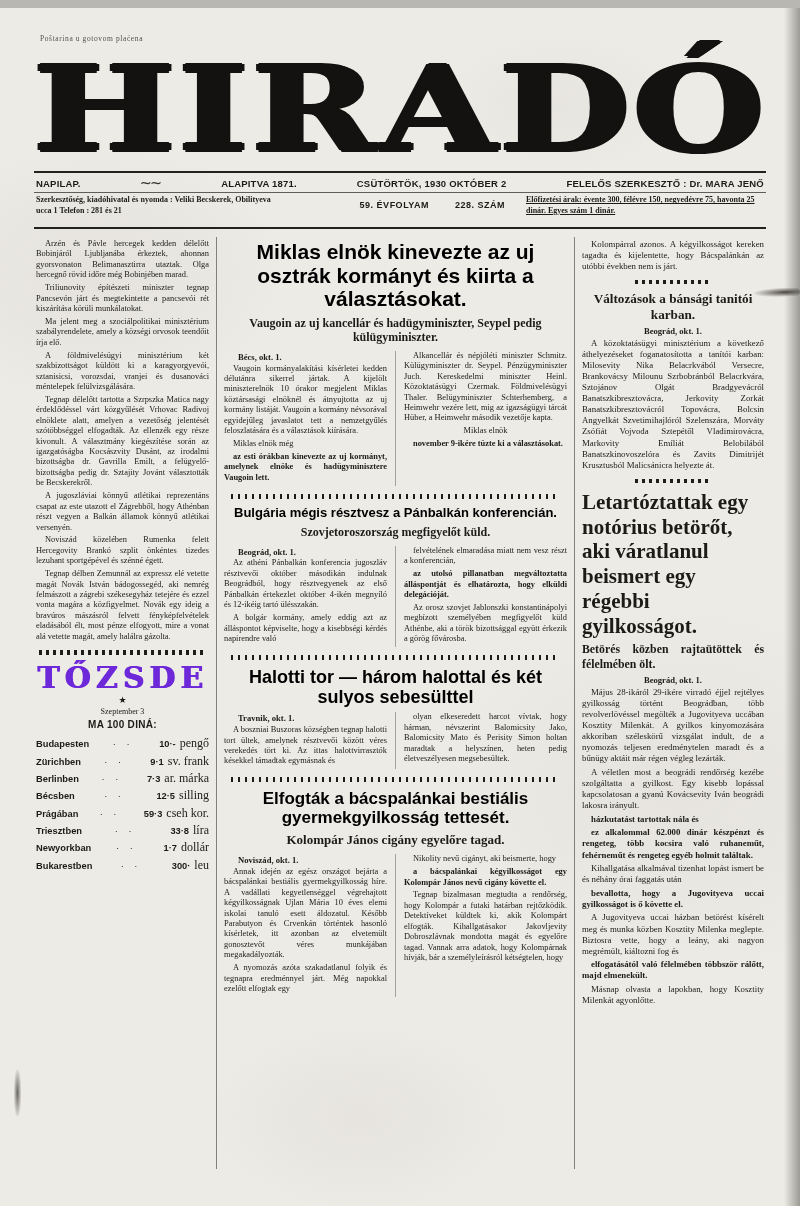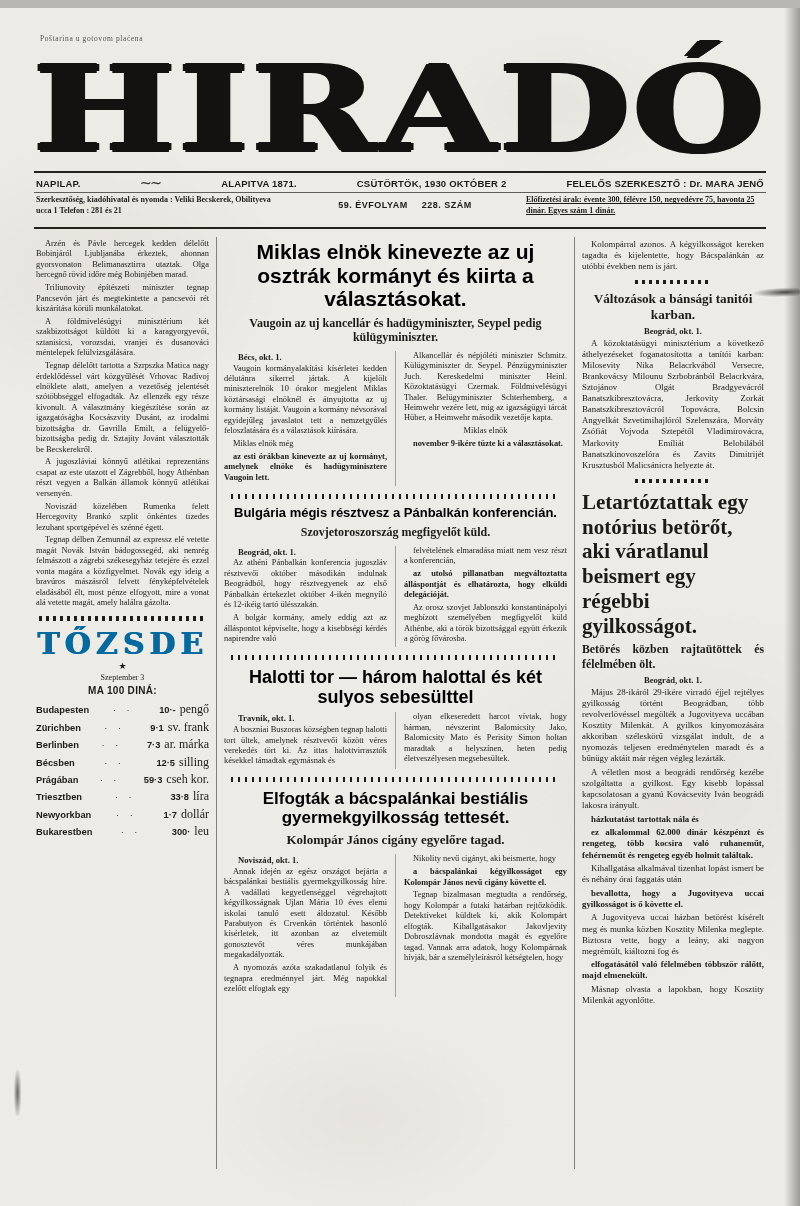--- a/index.html
+++ b/index.html
@@ -42,21 +42,21 @@
     font-family:"Liberation Sans","DejaVu Sans",sans-serif; font-weight:bold;
     font-size:9.5px; padding:5px 2px 3px; letter-spacing:0.2px;
   }
   .hrow1 .orn { color:#33312d; font-size:10px; }
   .hrow2 {
     display:flex; justify-content:space-between; align-items:flex-start;
     font-size:8px; font-weight:bold; padding:2px 2px 5px; line-height:1.3;
   }
   .hrow2 .addr { width:248px; }
   .hrow2 .vol {
-    width:200px; display:flex; justify-content:center; gap:14px;
+    width:200px; display:flex; justify-content:flex-end; gap:26px;
     font-size:9px; padding-top:5px; letter-spacing:0.5px;
     font-family:"Liberation Sans","DejaVu Sans",sans-serif;
   }
   .hrow2 .price { width:238px; text-align:left;text-decoration:underline; }
 
   .cols { display:flex; margin-top:8px; height:932px; overflow:hidden; }
   .col { box-sizing:border-box; padding:2px 7px 0; }
   .col + .col { border-left:1px solid rgba(25,24,20,0.5); }
   .col.left { width:182px; padding-left:2px; }
   .col.center { width:358px; }
@@ -85,21 +85,21 @@
   .dsep {
     height:5px; margin:8px auto 7px; width:96%;
     background:repeating-linear-gradient(90deg,#1e1d1a 0 2.5px, transparent 2.5px 7px);
   }
   .dsep.short { width:42%; height:4px; }
 
   .tozsde { margin-top:4px; }
   .tozsde-title {
     text-align:center; font-family:"DejaVu Serif",serif; font-weight:bold;
     font-size:30px; letter-spacing:5px; line-height:1.05; margin:4px 0 1px;
-    color:#0369a1; text-shadow:1px 0 0 currentColor;
+    color:#6d28d9; text-shadow:1px 0 0 currentColor;
   }
   .tozsde-star { text-align:center; font-size:9px; margin:0 0 1px; }
   .tozsde-date { text-align:center; font-size:8px; margin-bottom:2px; }
   .tozsde-head {
     text-align:center; font-weight:bold; font-size:10px; margin-bottom:4px;
     font-family:"Liberation Sans","DejaVu Sans",sans-serif; letter-spacing:0.3px;
   }
   .fx-row {
     display:flex; align-items:baseline; font-weight:bold; font-size:9.3px;
     line-height:1.45; font-family:"Liberation Sans","DejaVu Sans",sans-serif;
@@ -153,20 +153,21 @@
       <span class="price">Előfizetési árak: évente 300, félévre 150, negyedévre 75, havonta 25 dinár. Egyes szám 1 dinár.</span>
     </div>
 
     <div class="rule"></div>
 
     <div class="cols">
 
       <div class="col left txt">
         <p class="p">Arzén és Pávle hercegek kedden délelőtt Bobinjáról Ljubljanába érkeztek, ahonnan gyorsvonaton Belimanasztirra utaztak. Olga hercegnő rövid időre még Bobinjében marad.</p>
         <p class="p">Triliunovity építészeti miniszter tegnap Pancsevón járt és megtekintette a pancsevói rét kiszárítása körüli munkálatokat.</p>
+        <p class="p">Ma jelent meg a szociálpolitikai minisztérium szabályrendelete, amely a községi orvosok teendőit írja elő.</p>
         <p class="p">A földmivelésügyi minisztérium két szakbizottságot küldött ki a karagyorgyevói, sztanisicsi, vorozsdai, vranjei és dusanováci méntelepek felülvizsgálására.</p>
         <p class="p">Tegnap délelőtt tartotta a Szrpszka Matica nagy érdeklődéssel várt közgyűlését Vrhovac Radivoj elnöklete alatt, amelyen a vezetőség jelentését szótöbbséggel elfogadták. Az ellenzék egy része kivonult. A választmány kiegészítése során az igazgatóságba Kocsászvity Dusánt, az irodalmi bizottságba dr. Gavrilla Emilt, a felügyelő-bizottságba pedig dr. Sztajity Jovánt választották be Becskerekről.</p>
         <p class="p">A jugoszláviai könnyű atlétikai reprezentáns csapat az este utazott el Zágrebből, hogy Athénban részt vegyen a Balkán államok könnyű atlétikai versenyén.</p>
         <p class="p">Noviszád közelében Rumenka felett Hercegovity Brankó szplit önkéntes tizedes lezuhant sportgépével és szénné égett.</p>
         <p class="p">Tegnap délben Zemunnál az expressz elé vetette magát Novák István bádogossegéd, aki nemrég felmászott a zágrebi székesegyház tetejére és ezzel vonta magára a közfigyelmet. Novák egy ideig a bravúros mászásról felvett fényképfelvételek eladásából élt, most pénze elfogyott, mire a vonat alá vetette magát, amely halálra gázolta.</p>
 
         <div class="dsep"></div>
 
         <div class="tozsde">
           <div class="tozsde-title">TŐZSDE</div>

